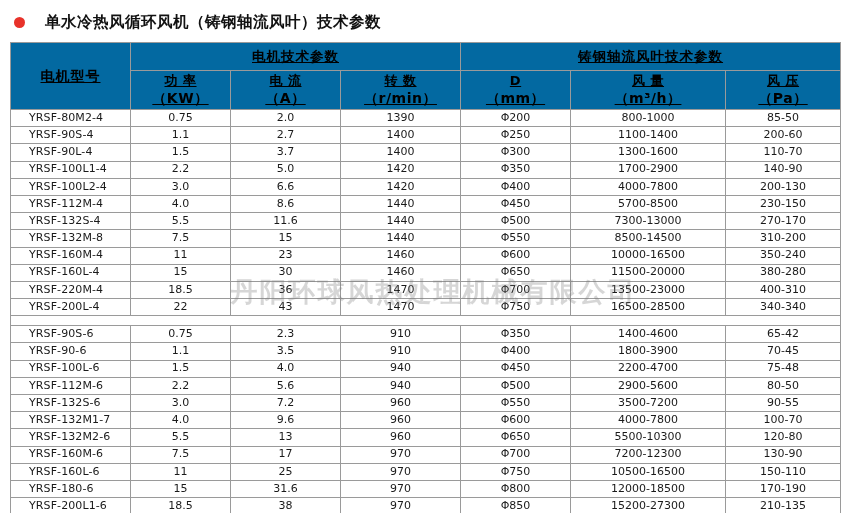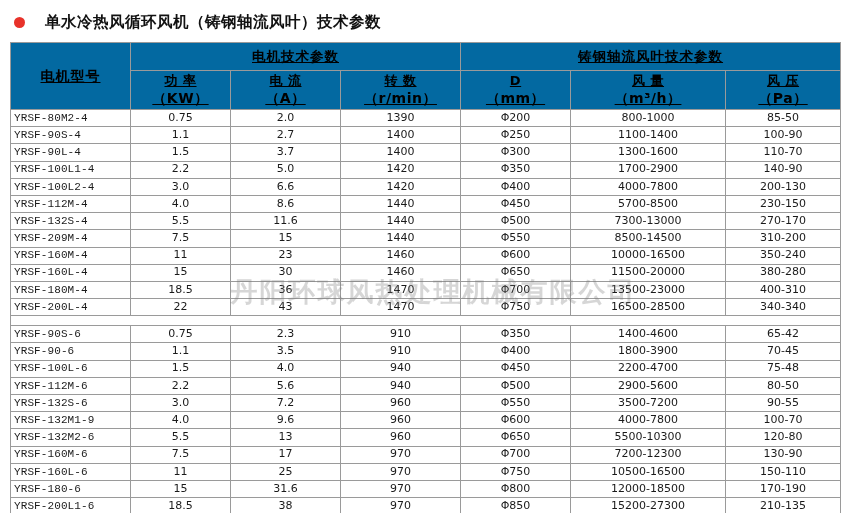--- a/index.html
+++ b/index.html
@@ -82,23 +82,22 @@
     font-size: 14px;
     letter-spacing: 1px;
   }
   tbody td {
     height: 16.2px;
     font-size: 11px;
     background: #ffffff;
   }
   tbody td.model {
     text-align: left;
-    padding-left: 3px;
+    padding-left: 18px;
     letter-spacing: 0.1px;
-    font-family: Liberation Mono, monospace;
   }
   tr.spacer td {
     height: 9px;
     border-left: 1px solid #9a9a9a;
     border-right: 1px solid #9a9a9a;
     border-top: 1px solid #9a9a9a;
     border-bottom: 1px solid #9a9a9a;
     background: #fff;
   }
   .watermark {
@@ -186,21 +185,21 @@
             <td>800-1000</td>
             <td>85-50</td>
           </tr>
           <tr>
             <td class="model">YRSF-90S-4</td>
             <td>1.1</td>
             <td>2.7</td>
             <td>1400</td>
             <td>Φ250</td>
             <td>1100-1400</td>
-            <td>100-90</td>
+            <td>200-60</td>
           </tr>
           <tr>
             <td class="model">YRSF-90L-4</td>
             <td>1.5</td>
             <td>3.7</td>
             <td>1400</td>
             <td>Φ300</td>
             <td>1300-1600</td>
             <td>110-70</td>
           </tr>
@@ -234,21 +233,21 @@
           <tr>
             <td class="model">YRSF-132S-4</td>
             <td>5.5</td>
             <td>11.6</td>
             <td>1440</td>
             <td>Φ500</td>
             <td>7300-13000</td>
             <td>270-170</td>
           </tr>
           <tr>
-            <td class="model">YRSF-209M-4</td>
+            <td class="model">YRSF-132M-8</td>
             <td>7.5</td>
             <td>15</td>
             <td>1440</td>
             <td>Φ550</td>
             <td>8500-14500</td>
             <td>310-200</td>
           </tr>
           <tr>
             <td class="model">YRSF-160M-4</td>
             <td>11</td>
@@ -261,21 +260,21 @@
           <tr>
             <td class="model">YRSF-160L-4</td>
             <td>15</td>
             <td>30</td>
             <td>1460</td>
             <td>Φ650</td>
             <td>11500-20000</td>
             <td>380-280</td>
           </tr>
           <tr>
-            <td class="model">YRSF-180M-4</td>
+            <td class="model">YRSF-220M-4</td>
             <td>18.5</td>
             <td>36</td>
             <td>1470</td>
             <td>Φ700</td>
             <td>13500-23000</td>
             <td>400-310</td>
           </tr>
           <tr>
             <td class="model">YRSF-200L-4</td>
             <td>22</td>
@@ -327,21 +326,21 @@
           <tr>
             <td class="model">YRSF-132S-6</td>
             <td>3.0</td>
             <td>7.2</td>
             <td>960</td>
             <td>Φ550</td>
             <td>3500-7200</td>
             <td>90-55</td>
           </tr>
           <tr>
-            <td class="model">YRSF-132M1-9</td>
+            <td class="model">YRSF-132M1-7</td>
             <td>4.0</td>
             <td>9.6</td>
             <td>960</td>
             <td>Φ600</td>
             <td>4000-7800</td>
             <td>100-70</td>
           </tr>
           <tr>
             <td class="model">YRSF-132M2-6</td>
             <td>5.5</td>

